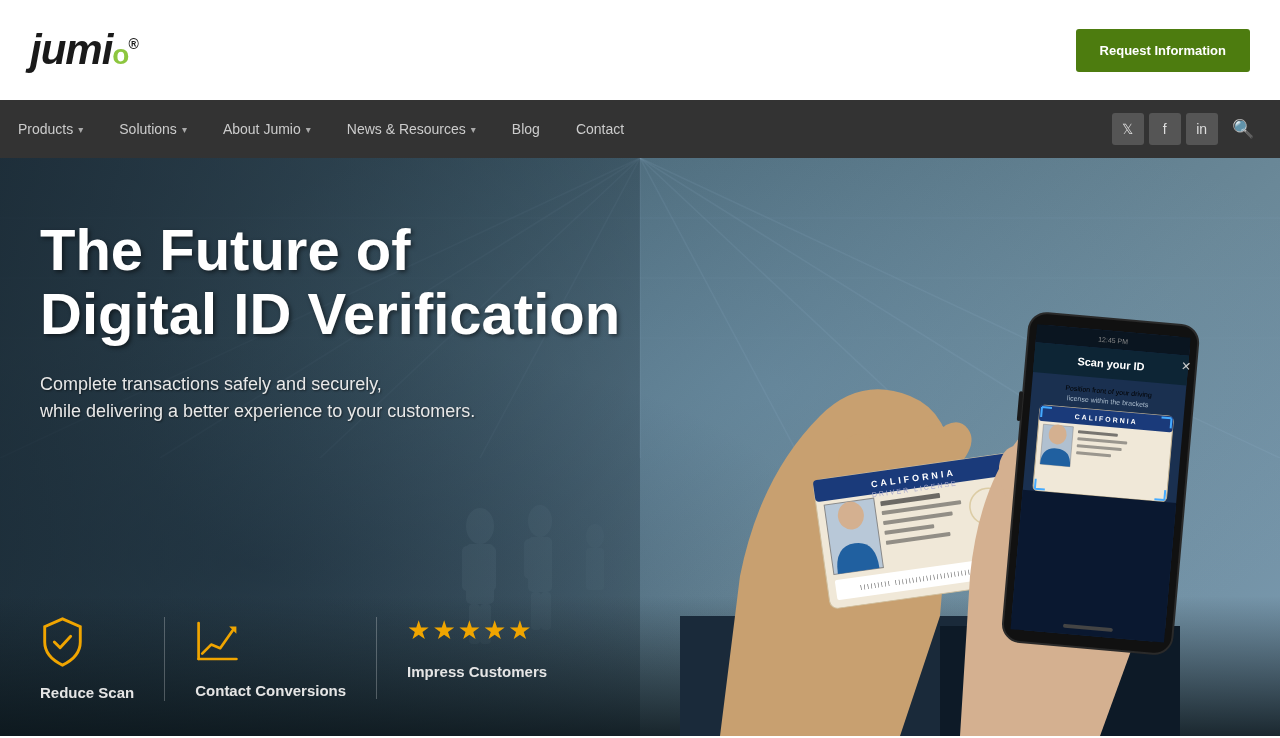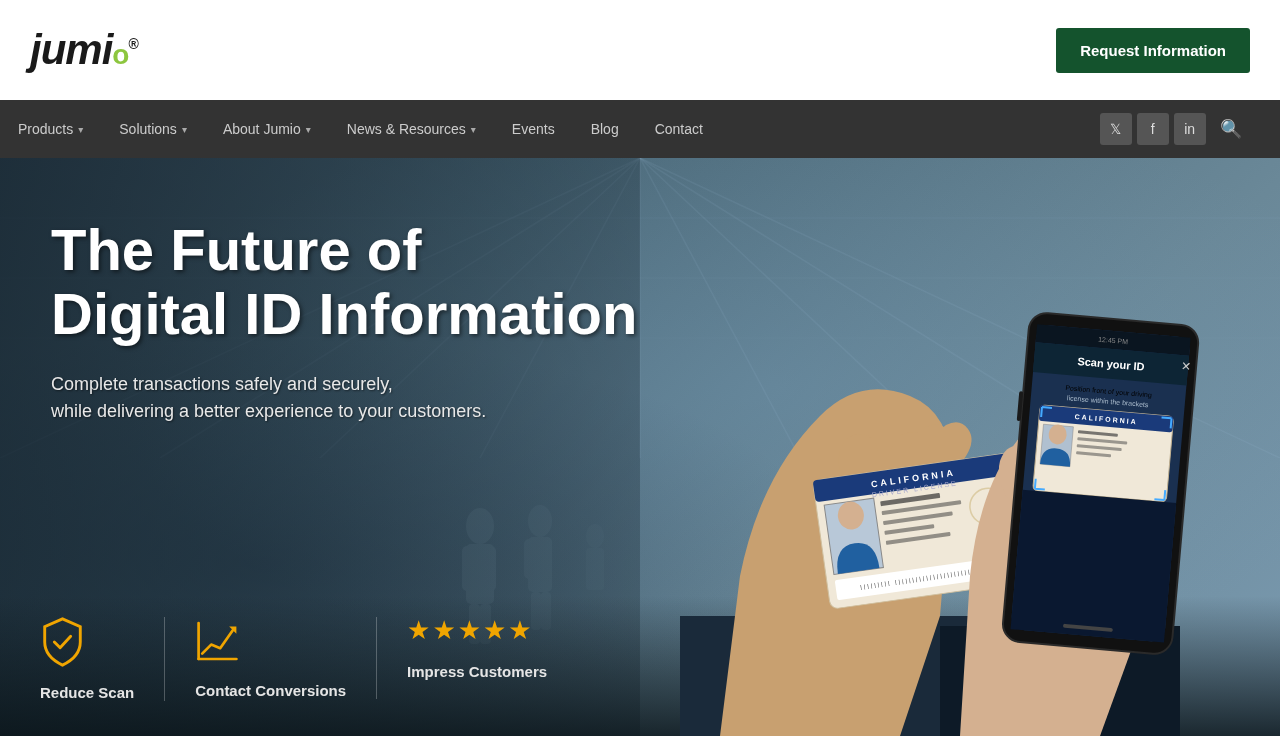--- a/index.html
+++ b/index.html
@@ -24,38 +24,38 @@
       color: #1a1a1a;
       letter-spacing: -1px;
       font-style: italic;
       text-transform: lowercase;
     }
     .logo-text span.logo-j { color: #1a1a1a; }
     .logo-text span.logo-dot { color: #8dc63f; font-size: 28px; font-style: normal; }
     .logo-reg { font-size: 14px; vertical-align: super; color: #1a1a1a; font-style: normal; }
 
     .request-btn {
-      background: #14532d;
+      background: #4d7c0f;
       color: #fff;
       border: none;
       padding: 14px 24px;
-      font-size: 15px;
+      font-size: 13px;
       font-weight: bold;
       cursor: pointer;
       border-radius: 3px;
     }
 
     
     .nav {
       background: #333;
       height: 58px;
       display: flex;
       align-items: center;
       justify-content: space-between;
-      padding: 0 12px 0 0;
+      padding: 0 0 0 0;
     }
     .nav-left {
       display: flex;
       align-items: center;
       height: 100%;
     }
     .nav-item {
       color: #ccc;
       font-size: 14px;
       padding: 0 18px;
@@ -136,21 +136,21 @@
       position: absolute;
       bottom: 0; left: 0; right: 0;
       height: 140px;
       background: linear-gradient(to top, rgba(10,20,25,0.85) 0%, transparent 100%);
       z-index: 2;
     }
 
     
     .hero-content {
       position: absolute;
-      top: 0; left: 11px;
+      top: 0; left: 0;
       width: 680px;
       height: 100%;
       z-index: 10;
       padding: 60px 40px 30px 40px;
     }
     .hero-title {
       font-size: 58px;
       font-weight: 900;
       color: #fff;
       line-height: 1.1;
@@ -253,23 +253,20 @@
       <span>Solutions</span>
       <span class="chevron">▾</span>
     </div>
     <div class="nav-item">
       <span>About Jumio</span>
       <span class="chevron">▾</span>
     </div>
     <div class="nav-item">
       <span>News &amp; Resources</span>
       <span class="chevron">▾</span>
-    </div>
-    <div class="nav-item">
-      <span>Events</span>
     </div>
     <div class="nav-item">
       <span>Blog</span>
     </div>
     <div class="nav-item">
       <span>Contact</span>
     </div>
   </div>
   <div class="nav-right">
     <div class="social-icon">𝕏</div>
@@ -327,21 +324,21 @@
       <rect x="166" y="72" width="18" height="42" rx="4" fill="#6a8a9b"></rect>
     </svg>
   </div>
 
   <div class="hero-overlay"></div>
   <div class="hero-bottom-strip"></div>
 
   <div class="hero-content">
     <h1 class="hero-title">
       <span>The Future of</span><br>
-      <span>Digital ID Information</span>
+      <span>Digital ID Verification</span>
     </h1>
     <p class="hero-subtitle">
       <span>Complete transactions safely and securely,</span><br>
       <span>while delivering a better experience to your customers.</span>
     </p>
   </div>
 
   <div class="features-row">
 
     <div class="feature-item">

